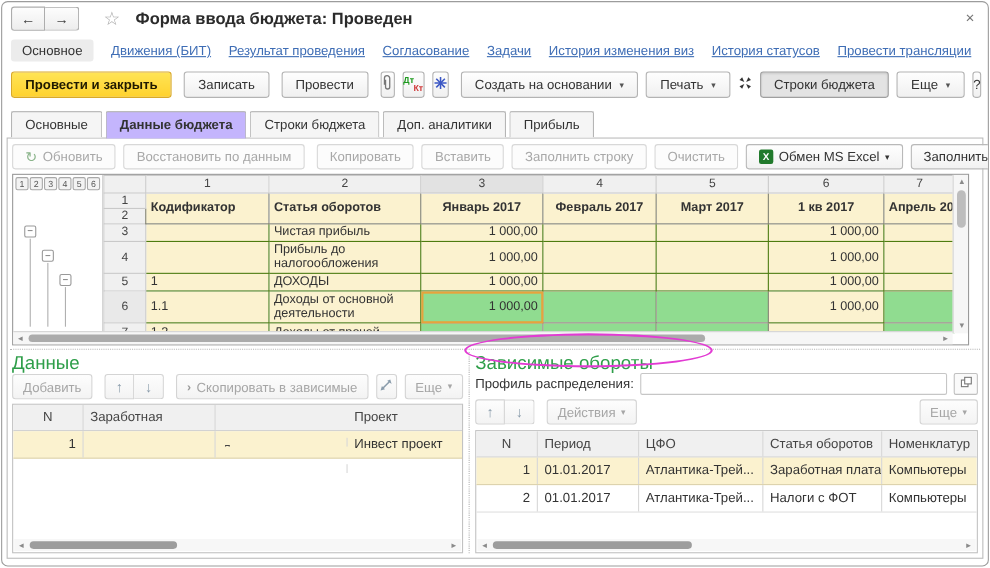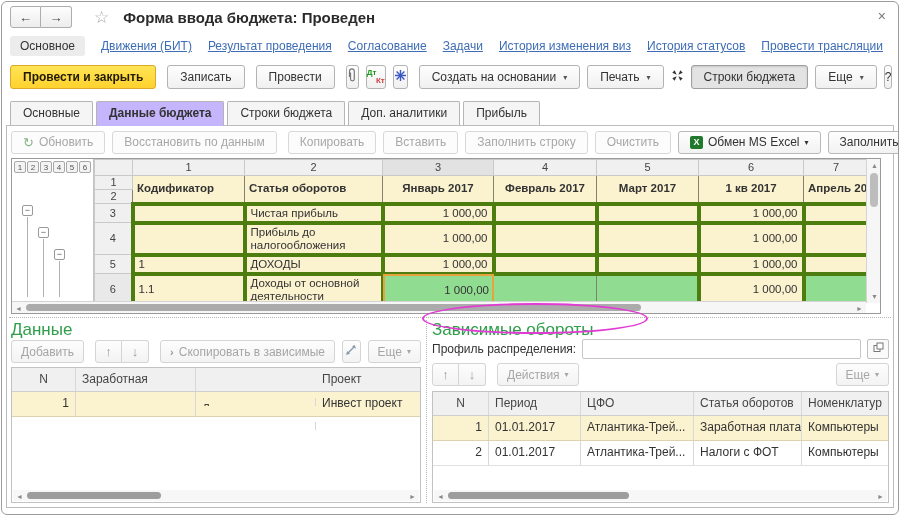--- a/index.html
+++ b/index.html
@@ -71,21 +71,21 @@
   .groupbtns { position:absolute; left:2px; top:2px; display:flex; gap:1px; }
   .gbtn { width:12px; height:12px; border:1px solid #a8a8a8; border-radius:2px; background:#f3f3f3; font-size:8px; color:#555; display:flex; align-items:center; justify-content:center; }
   .expander { position:absolute; width:11px; height:11px; border:1px solid #999; border-radius:2px; background:#fff; font-size:9px; line-height:9px; color:#555; text-align:center; }
   .tline { position:absolute; width:1px; background:#b0b0b0; }
   .gtable-wrap { position:absolute; left:82px; top:0; width:774px; height:144px; overflow:hidden; }
   table.gt { border-collapse:collapse; table-layout:fixed; width:774px; font-size:11.5px; }
   .gt td { padding:1px 4px; overflow:hidden; line-height:13px; }
   .gt td.rn, .gt td.cn { background:#f0f0f0; border:1px solid #c9c9c9; color:#444; text-align:center; font-size:11px; padding:0 2px; white-space:nowrap; }
   .gt td.cn.cur { background:#e2e2e2; }
   .gt td.rn.cur { background:#e9e9e9; }
-  .gt td.yc { background:var(--cell-yellow,#fbf2cf); border:4px solid #4d7c0f; white-space:nowrap; }
+  .gt td.yc { background:var(--cell-yellow,#fbf2cf); border:1px solid #4d7c0f; white-space:nowrap; }
   .gt td.gc { background:var(--cell-green,#90dc90); border:1px solid #82826f; white-space:nowrap; }
   .gt td.wrap { white-space:normal; }
   .gt td.hy { background:var(--cell-yellow,#fbf2cf); border:1px solid #82826f; font-weight:bold; white-space:nowrap; }
   .gt td.hc { text-align:center; }
   .gt td.v { text-align:right;margin-top:24px; }
   .gt td.sel { outline:2px solid var(--selected-cell-border,#e7a33c); outline-offset:-2px; }
   .vscroll { position:absolute; right:0; top:0; width:14px; height:144px; background:#f6f6f6; border-left:1px solid #d4d4d4; }
   .vthumb { position:absolute; left:3px; top:14px; width:8px; height:34px; border-radius:4px; background:#bdbdbd; }
   .sarrow { position:absolute; font-size:7px; color:#8a8a8a; }
   .hscroll { position:absolute; left:0; bottom:0; height:12px; right:14px; background:#f6f6f6; border-top:1px solid #d4d4d4; }

